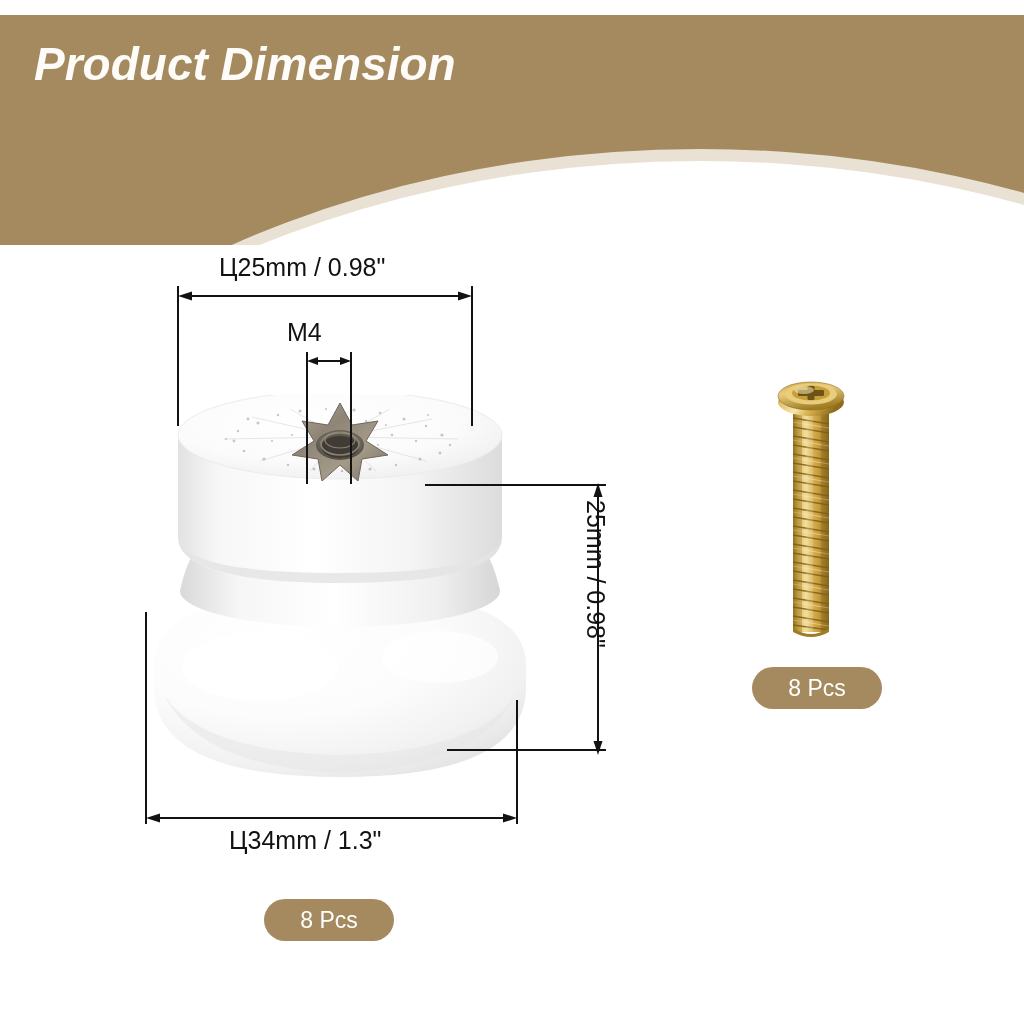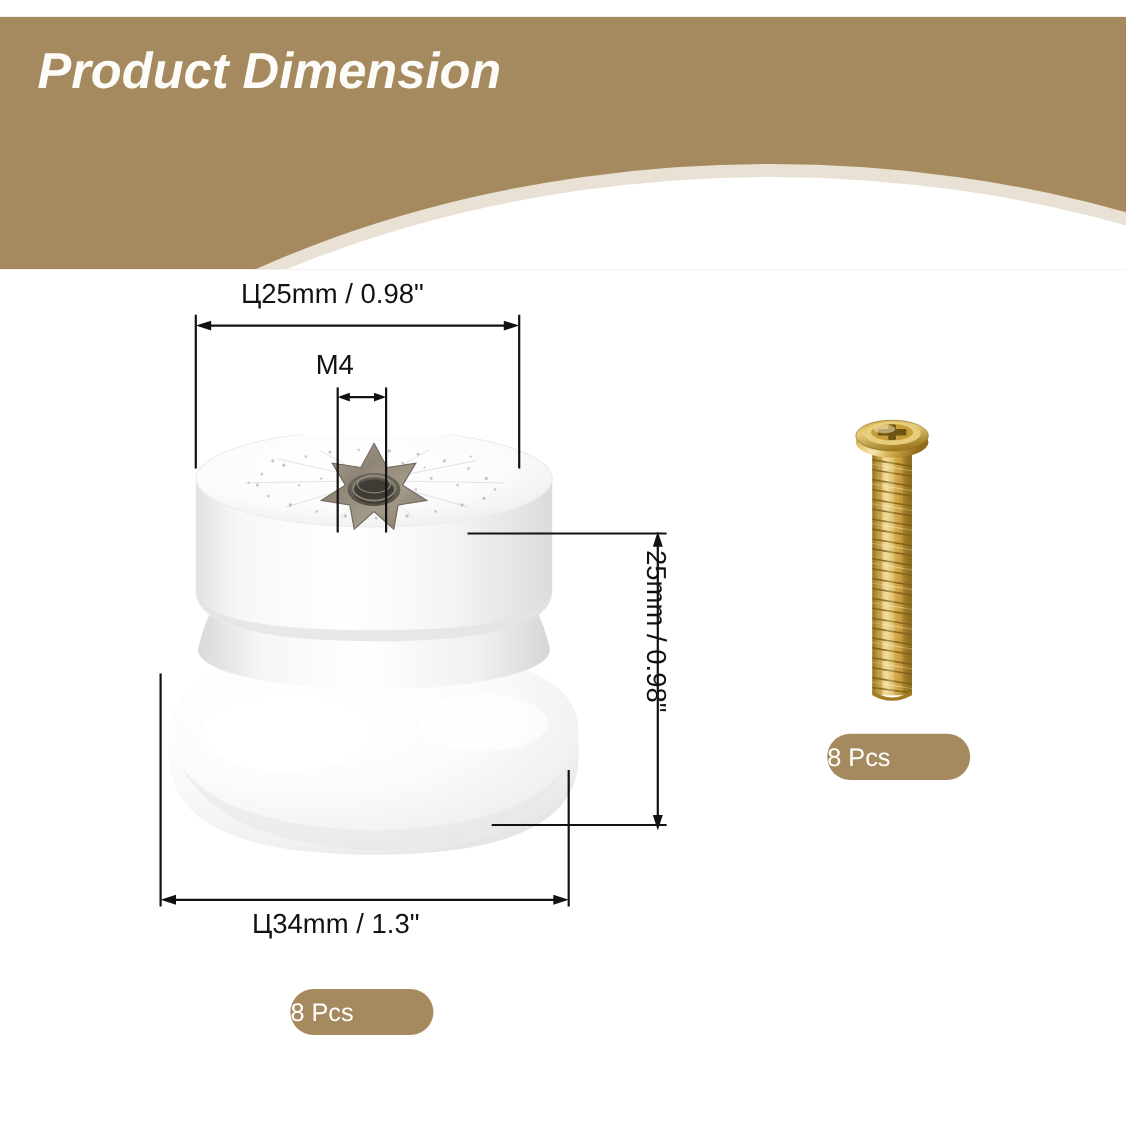--- a/index.html
+++ b/index.html
@@ -19,21 +19,21 @@
     font-size:46px;font-style:italic;font-weight:700;
     color:#fdfcf8;letter-spacing:0px;white-space:nowrap;
     z-index:5;
   }
 
   
   .dim-text{position:absolute;color:#121212;font-size:25px;white-space:nowrap;}
 
   
   .pcs-badge{
-    position:absolute;display:flex;align-items:center;justify-content:flex-start;
+    position:absolute;display:flex;align-items:center;justify-content:center;
     color:#ffffff;font-size:23px;border-radius:999px;
   }
 
   
   .knob{position:absolute;}
   .screw{position:absolute;}
 </style>
 </head>
 <body>
 

